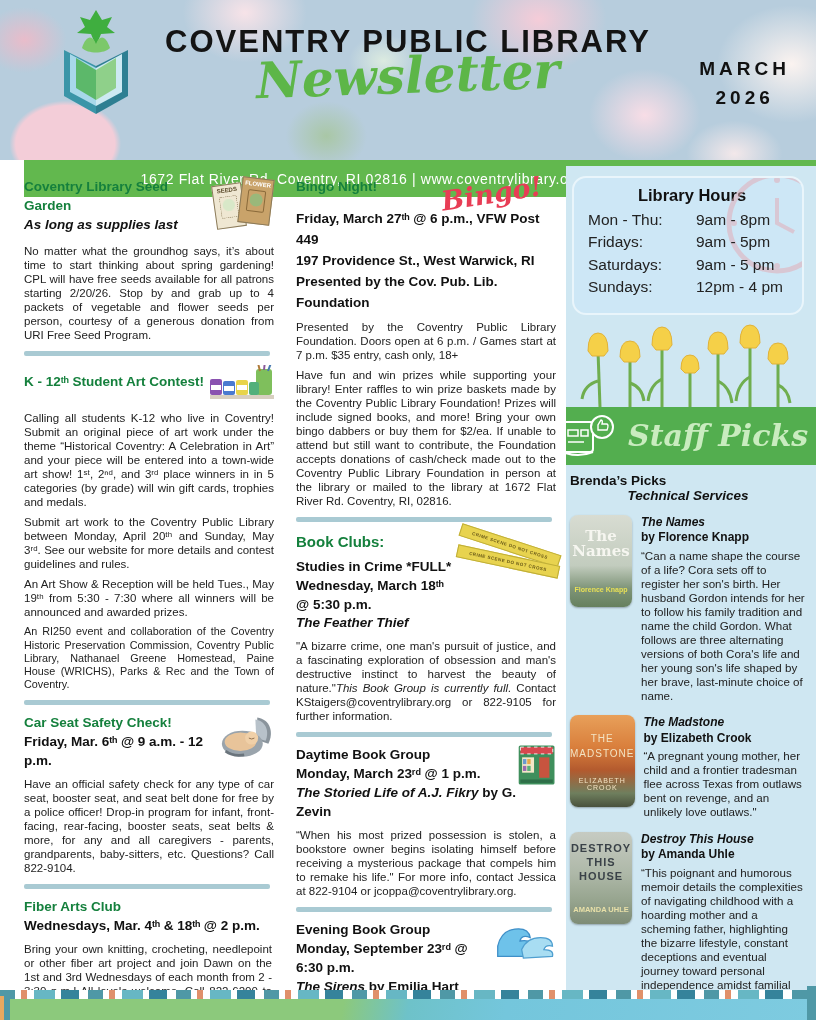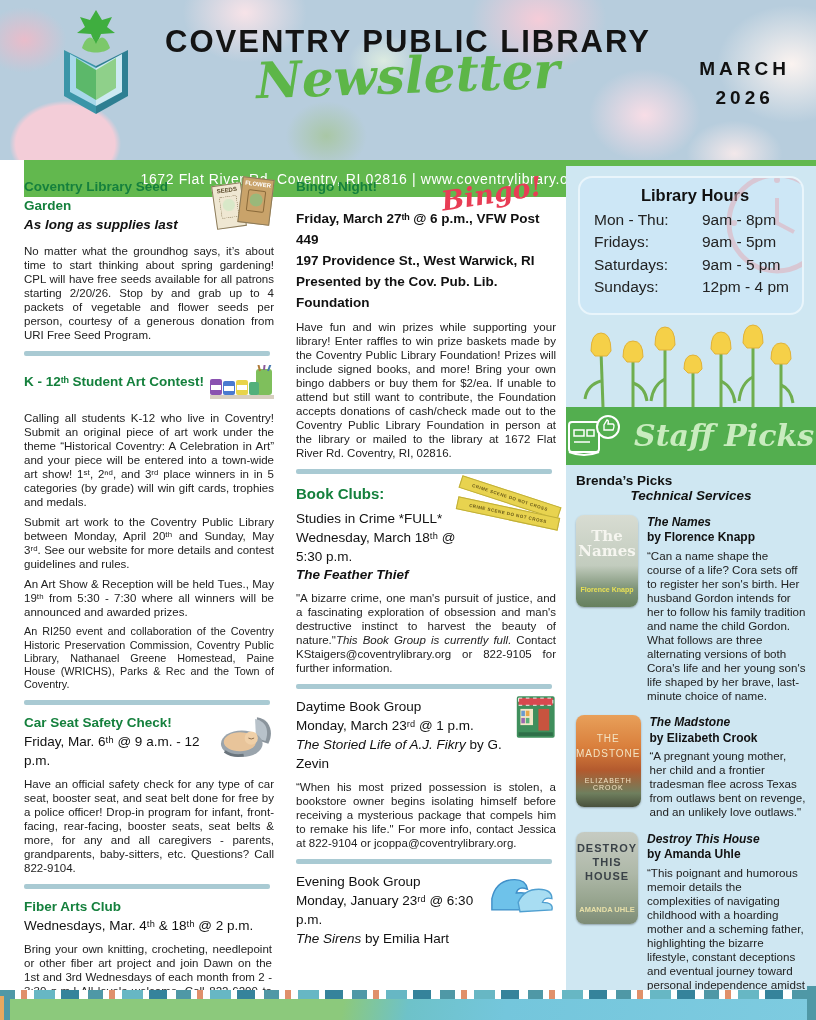--- a/index.html
+++ b/index.html
@@ -31,24 +31,24 @@
     font-size:19px; font-weight:bold; letter-spacing:4px; color:#111; line-height:1.5; }
 
   .address-bar { height:37px; background:#62b84e; color:#ffffff; display:flex;
     align-items:center; justify-content:center; font-size:14px; letter-spacing:0.6px;margin-left:24px; }
 
   
   .content { position:absolute; top:166px; left:0; right:0; bottom:30px; display:flex; }
   .col { overflow:hidden; }
   .col-left  { width:286px; padding:12px 12px 0 24px; }
   .col-mid   { width:280px; padding:12px 10px 0 10px; }
-  .col-right { flex:1; background:#cfe7f2; padding:8px 10px 0 10px; }
+  .col-right { flex:1; background:#cfe7f2; padding:8px 10px 0 4px; }
 
   h3 { font-size:13.5px; line-height:1.4; color:#15803d; }
-  .sub-bold { font-size:13.5px; font-weight:normal; line-height:1.4; color:#111; }
+  .sub-bold { font-size:13.5px; font-weight:bold; line-height:1.4; color:#111; }
   .sub-bi { font-size:13.5px; font-weight:bold; font-style:italic; line-height:1.4; color:#111; }
   p.body { font-size:11.5px; line-height:1.22; color:#222; text-align:justify; margin-top:6px; }
   p.body-sm { font-size:10.8px; line-height:1.22; color:#222; text-align:justify; margin-top:6px; }
   .it { font-style:italic; }
   .divider { height:5px; background:#a9cad3; border-radius:2px; margin:9px 4px 9px 0; }
   .head-row { display:flex; justify-content:space-between; align-items:flex-start; }
 
   
   .bingo-script { font-family:"DejaVu Serif",serif; font-style:italic; font-weight:bold;
     font-size:27px; color:#e83d55; transform:rotate(-9deg); margin-right:14px; }
@@ -234,20 +234,21 @@
     <section class="col col-mid">
 
       <div>
         <div class="head-row">
           <h3>Bingo Night!</h3>
           <div class="bingo-script">Bingo!</div>
         </div>
         <div class="evt-line">Friday, March 27ᵗʰ @ 6 p.m., VFW Post 449</div>
         <div class="evt-line">197 Providence St., West Warwick, RI</div>
         <div class="evt-line">Presented by the Cov. Pub. Lib. Foundation</div>
+        <p class="body">Presented by the Coventry Public Library Foundation. Doors open at 6 p.m. / Games start at 7 p.m. $35 entry, cash only, 18+</p>
         <p class="body">Have fun and win prizes while supporting your library! Enter raffles to win prize baskets made by the Coventry Public Library Foundation! Prizes will include signed books, and more! Bring your own bingo dabbers or buy them for $2/ea. If unable to attend but still want to contribute, the Foundation accepts donations of cash/check made out to the Coventry Public Library Foundation in person at the library or mailed to the library at 1672 Flat River Rd. Coventry, RI, 02816.</p>
       </div>
 
       <div class="divider"></div>
 
       <div>
         <div class="head-row">
           <div>
             <h3 style="font-size:15px; margin-bottom:6px">Book Clubs:</h3>
             <div class="sub-bold">Studies in Crime  *FULL*</div>
@@ -286,21 +287,21 @@
         </div>
         <p class="body">“When his most prized possession is stolen, a bookstore owner begins isolating himself before receiving a mysterious package that compels him to remake his life." For more info, contact Jessica at 822-9104 or jcoppa@coventrylibrary.org.</p>
       </div>
 
       <div class="divider"></div>
 
       <div>
         <div class="head-row">
           <div>
             <div class="sub-bold">Evening Book Group</div>
-            <div class="sub-bold">Monday, January 23ʳᵈ @ 6:30 p.m.</div>
+            <div class="sub-bold">Monday, September 23ʳᵈ @ 6:30 p.m.</div>
             <div class="sub-bold"><span class="it">The Sirens</span><span> by Emilia Hart</span></div>
           </div>
           <svg width="70" height="48" viewBox="0 0 70 48" style="margin-top:-4px">
             <path d="M2 30 Q6 12 22 10 Q38 8 40 20 Q30 16 28 24 Q44 22 46 32 Q46 42 30 42 L2 42 Z" fill="#6ec2ea" stroke="#3f8fc8" stroke-width="1.5"></path>
             <path d="M30 34 Q36 20 52 20 Q66 20 66 30 Q58 28 56 34 Q68 34 66 42 L32 44 Z" fill="#a8ddf2" stroke="#4f9fd0" stroke-width="1.5"></path>
           </svg>
         </div>
 
       </div>
     </section>

